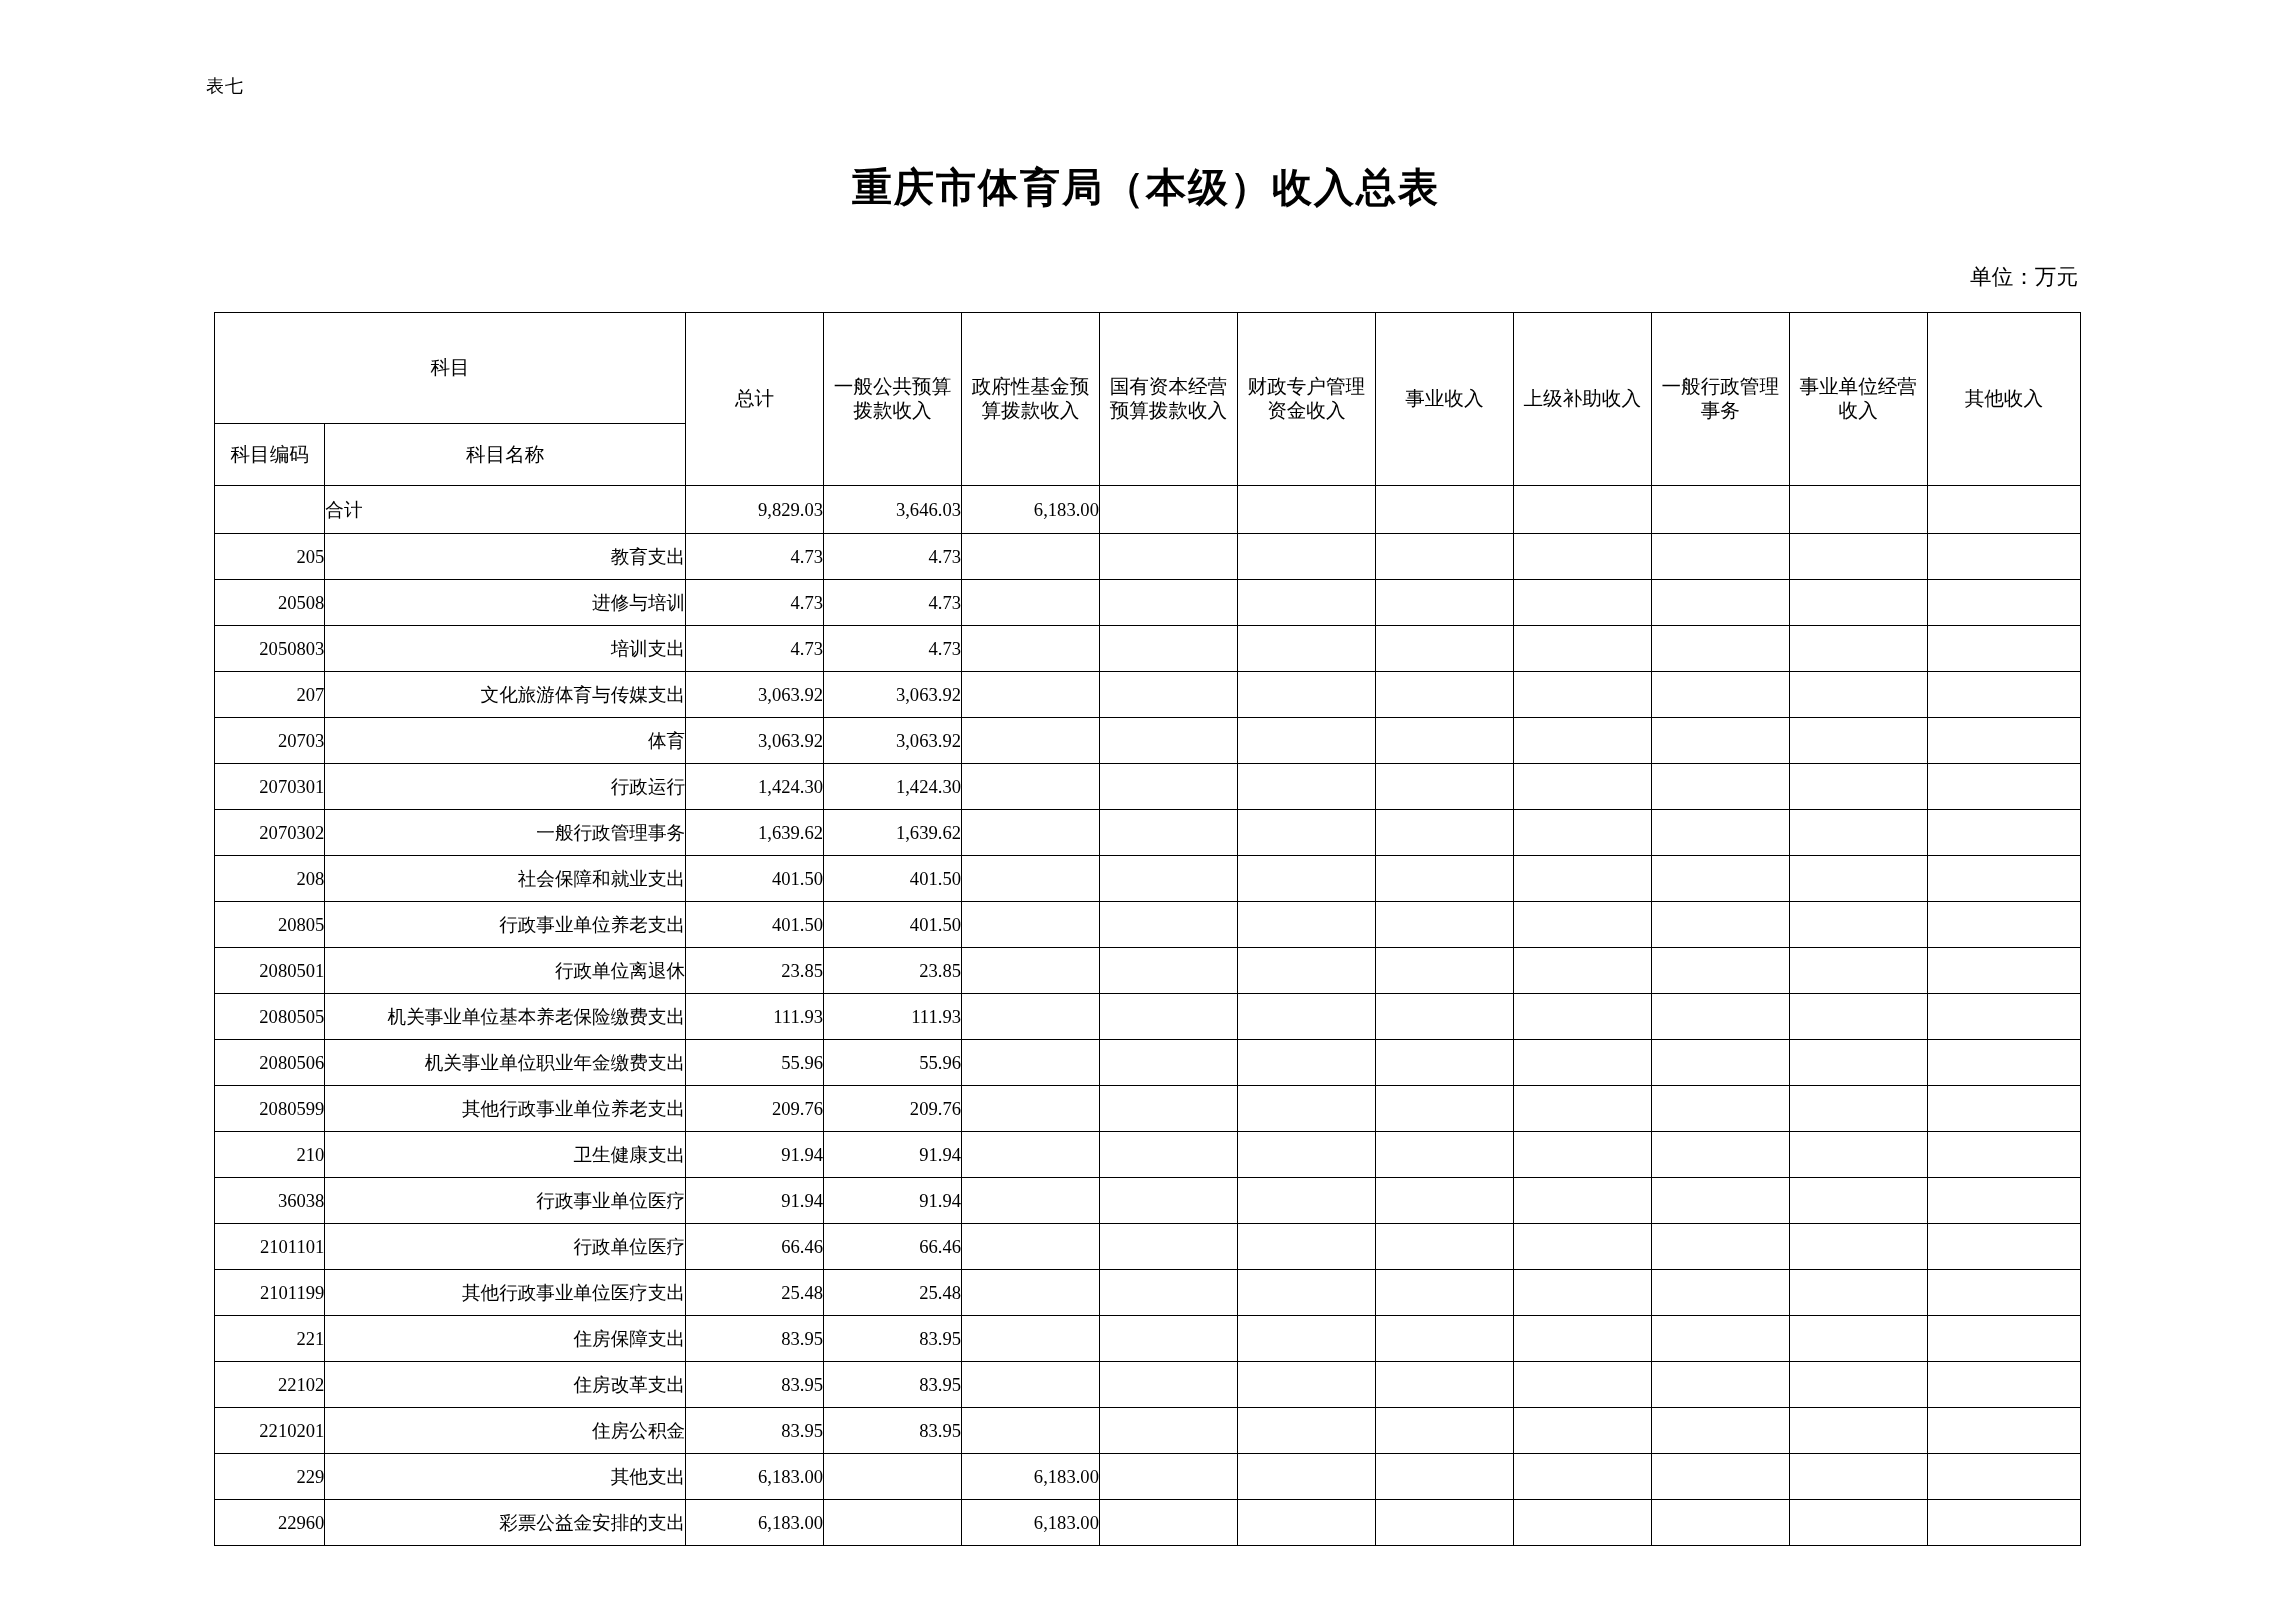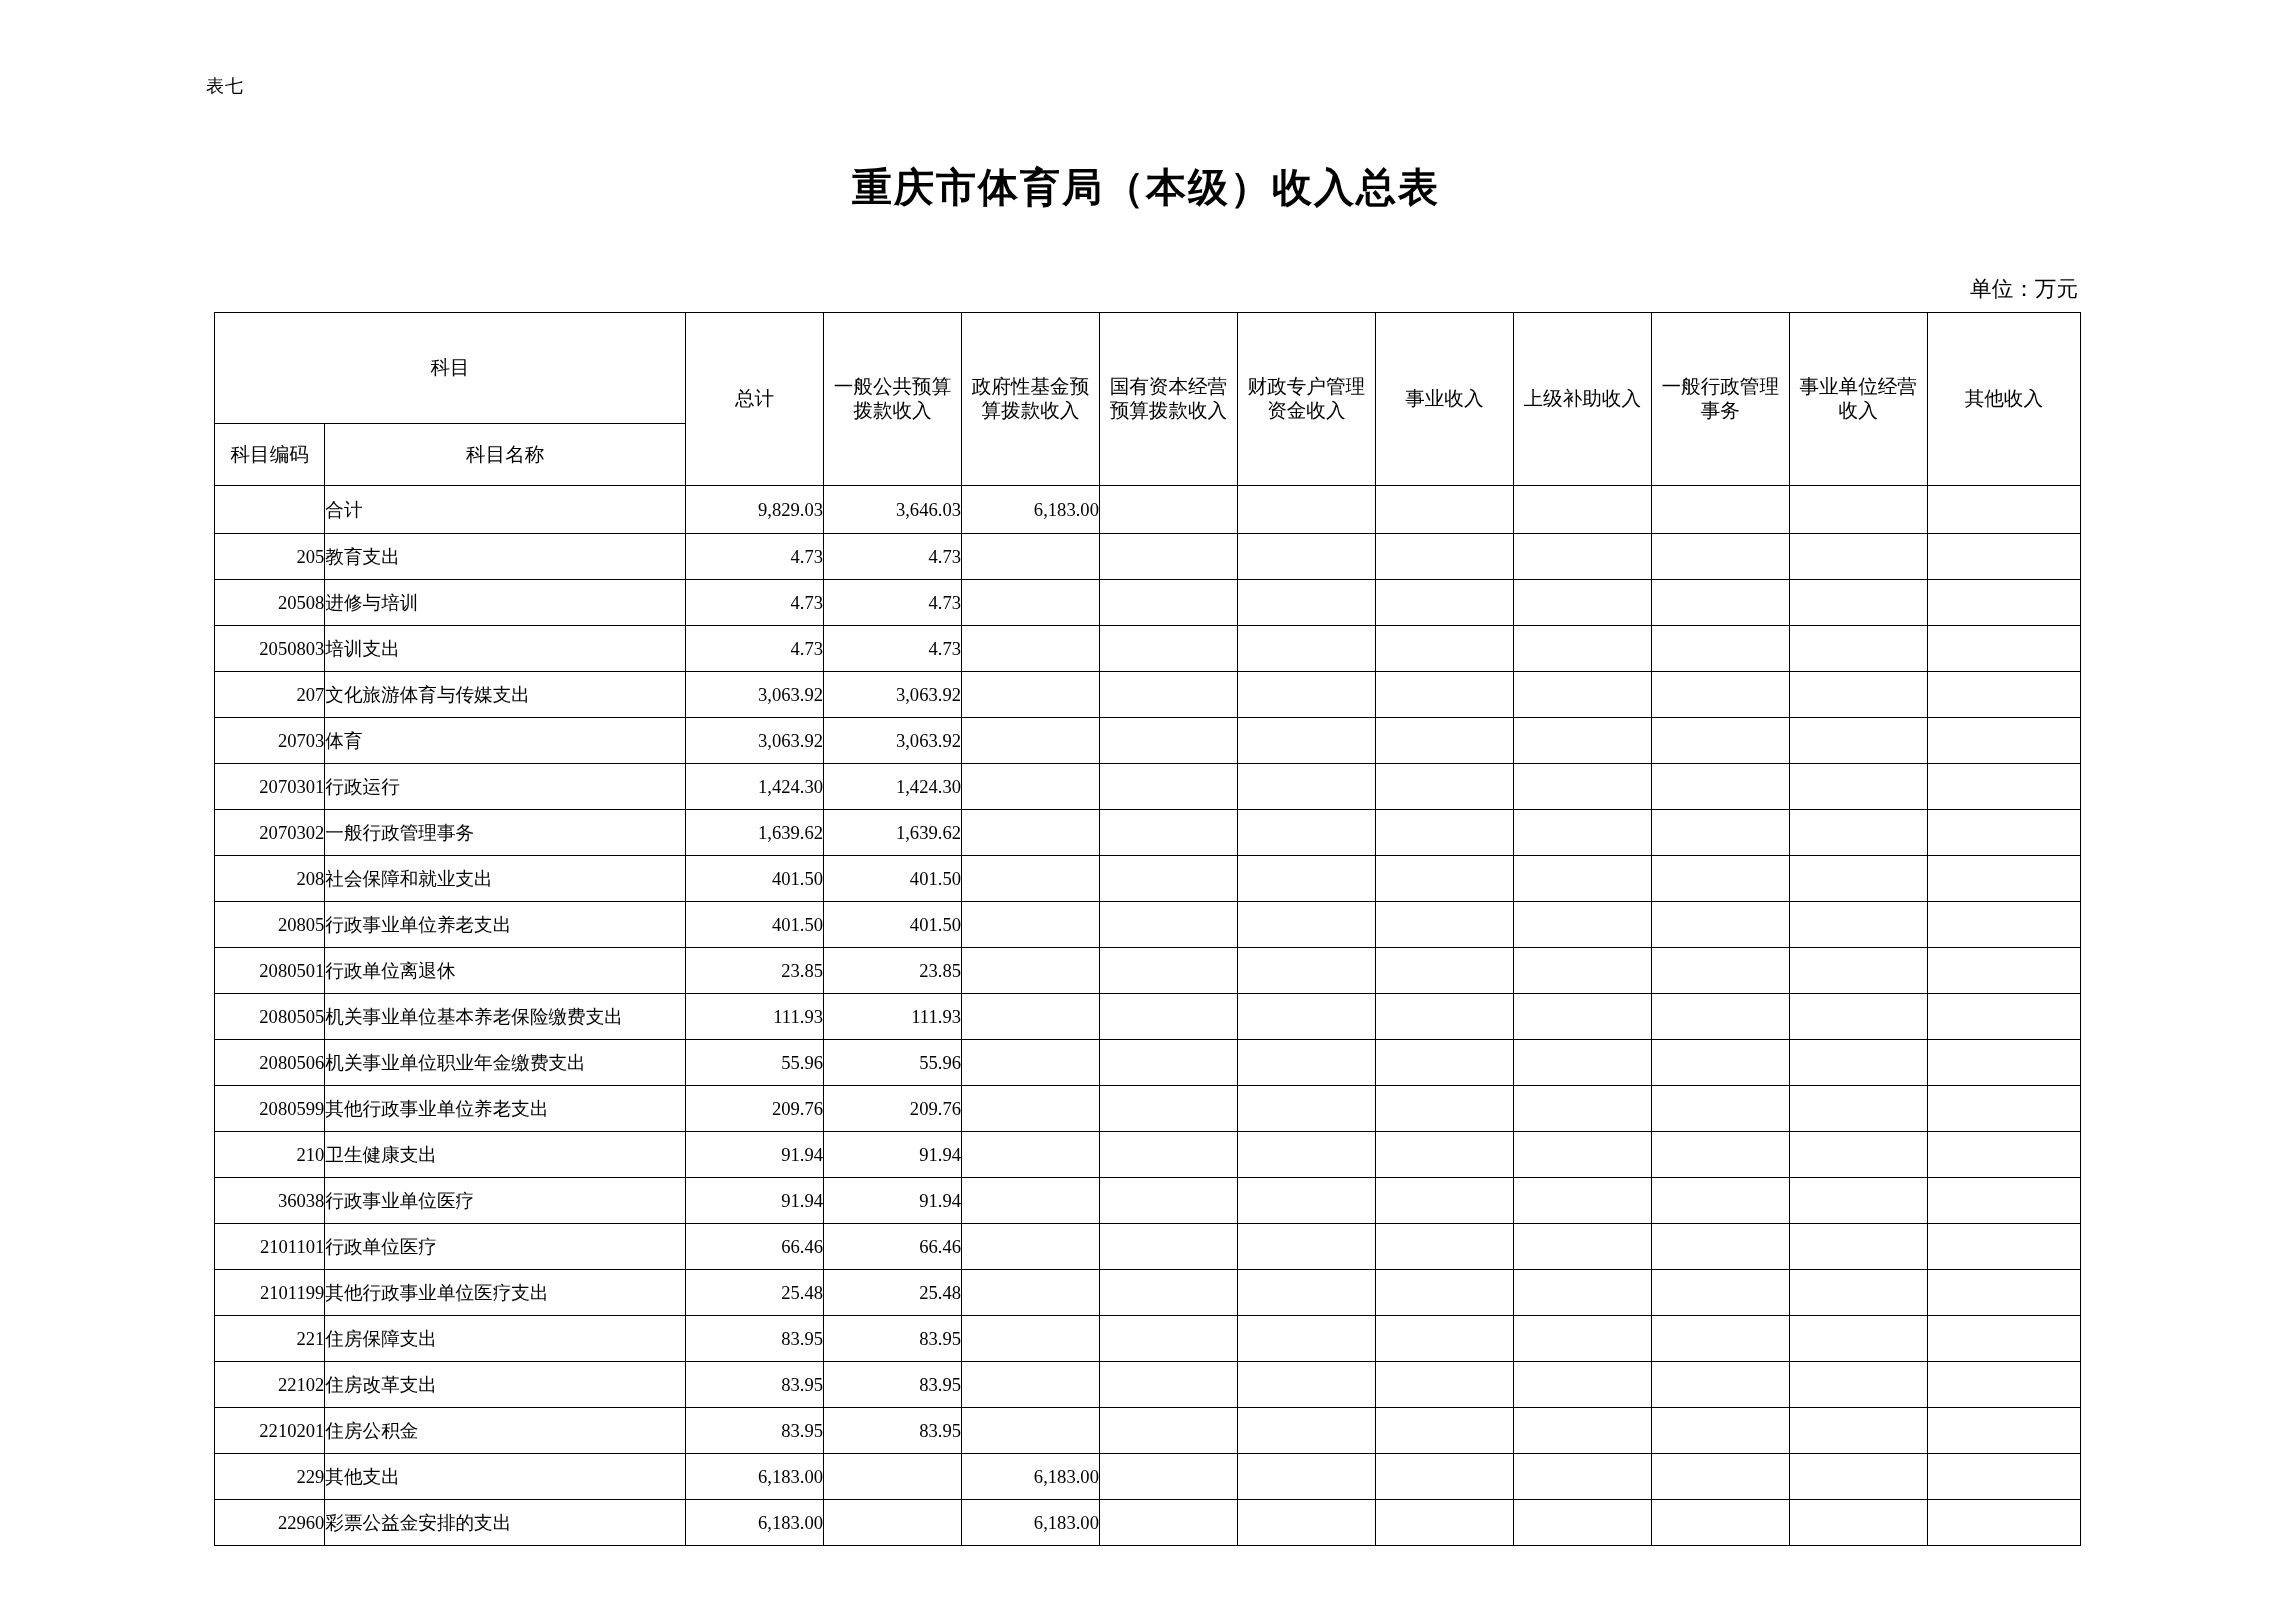--- a/index.html
+++ b/index.html
@@ -35,21 +35,21 @@
     width: 2292px;
     text-align: center;
     font-size: 40px;
     font-weight: bold;
     font-family: "Liberation Serif", serif;
     letter-spacing: 2px;
     margin-top: 8px;
   }
   .unit-note {
     position: absolute;
-    top: 274px;
+    top: 262px;
     right: 214px;
     font-size: 21.6px;
     font-family: "Liberation Serif", serif;
   }
   .table-wrap {
     position: absolute;
     left: 214px;
     top: 312px;
     width: 1867px;
   }
@@ -91,21 +91,21 @@
     height: 45px;
   }
   .c-code {
     padding-left: 13.7px;
     font-size: 18.6px;
     text-align: right;
   }
   .c-name {
     padding-left: 35px;
     font-size: 18.6px;
-    text-align: left;
+    text-align: right;
   }
   .c-num {
     text-align: right;
     padding-right: 11.8px;
     font-size: 18.6px;
   }
   .col-code { width: 108px; }
   .col-name { width: 353px; }
   .col-total { width: 135px; }
   .col-gen { width: 135px; }

